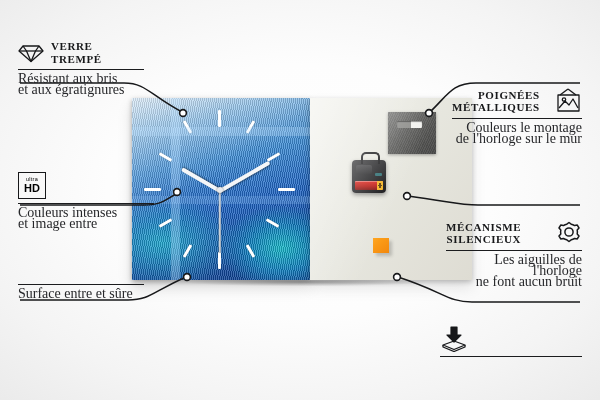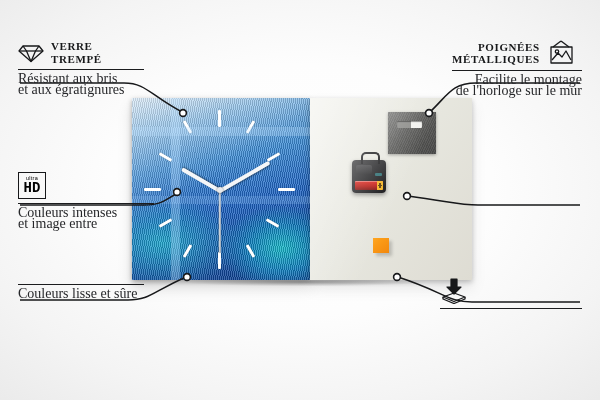--- a/index.html
+++ b/index.html
@@ -108,21 +108,21 @@
     font-weight:bold;letter-spacing:.6px;font-size:11px;line-height:12.5px;
     color:#17181a;text-transform:uppercase;white-space:pre-line;
   }
   .callout .rule{height:1.4px;background:#1b1c1e;margin:3.5px 0 3px;}
   .callout .desc{
     font-size:14px;line-height:11px;color:#26272a;white-space:pre-line;
   }
   .head{display:flex;align-items:center;gap:7px;}
   .left .head{justify-content:flex-start;}
   .right{text-align:right;}
-  .right .head{justify-content:flex-start;}
+  .right .head{justify-content:space-between;margin-top:48px;}
   .ic{flex:0 0 auto;display:block;}
 
   #c-verre{left:18px;top:40px;width:126px;}
   #c-impression{left:18px;top:172px;width:136px;}
   #c-bords{left:18px;top:280px;width:126px;}
   #c-poignees{left:452px;top:40px;width:130px;}
   #c-mecanisme{left:446px;top:172px;width:136px;}
   #c-entretoise{left:440px;top:278px;width:142px;}
 
   #leaders{position:absolute;inset:0;pointer-events:none;}
@@ -207,52 +207,70 @@
     </div>
     <div class="rule"></div>
     <div class="desc">Résistant aux bris
 et aux égratignures</div>
   </div>
 
   <div class="callout left" id="c-impression">
     <div class="head">
       <div class="ic" style="width:26px;height:25px;border:1.4px solid #17181a;display:flex;flex-direction:column;align-items:center;justify-content:center;line-height:1;">
         <span style="font-size:5.5px;letter-spacing:.3px;font-family:'Liberation Sans',sans-serif;">ultra</span>
-        <span style="font-size:14px;font-weight:bold;font-family:Liberation Mono, monospace;">HD</span>
+        <span style="font-size:11px;font-weight:bold;font-family:Liberation Sans, sans-serif;">HD</span>
       </div>
     </div>
     <div class="rule"></div>
     <div class="desc">Couleurs intenses
 et image entre</div>
   </div>
 
   <div class="callout left" id="c-bords">
     <div class="rule"></div>
-    <div class="desc">Couleurs lisse et sûre</div>
+    <div class="desc">Surface entre et sûre</div>
   </div>
 
   <div class="callout right" id="c-poignees">
     <div class="head">
       <div class="title">POIGNÉES
 MÉTALLIQUES</div>
       <svg class="ic" width="28" height="26" viewBox="0 0 28 26">
         <g fill="none" stroke="#17181a" stroke-width="1.3" stroke-linejoin="round">
           <path d="M14,1 L22,7"></path>
             <path d="M14,1 L6,7"></path>
           <rect x="4" y="7" width="21" height="16"></rect>
           <path d="M5,20 L11,13 L15,17 L19,11 L24,20"></path>
           <circle cx="10" cy="11.5" r="1.7"></circle>
         </g>
       </svg>
     </div>
     <div class="rule"></div>
-    <div class="desc">Facilite le montage
+    <div class="desc">Couleurs le montage
 de l'horloge sur le mur</div>
   </div>
 
+  <div class="callout right" id="c-mecanisme">
+    <div class="head">
+      <div class="title">MÉCANISME
+SILENCIEUX</div>
+      <svg class="ic" width="26" height="26" viewBox="0 0 26 26">
+        <g fill="none" stroke="#17181a" stroke-width="1.5" stroke-linejoin="round">
+          <path d="M13,2.5 L15.2,4.2 A9 9 0 0 1 18.6,5.6 L21.3,5.1 L23,8 L21.2,10.1
+                   A9 9 0 0 1 21.2,13.9 L23,16 L21.3,18.9 L18.6,18.4 A9 9 0 0 1 15.2,19.8
+                   L13,21.5 L10.8,19.8 A9 9 0 0 1 7.4,18.4 L4.7,18.9 L3,16 L4.8,13.9
+                   A9 9 0 0 1 4.8,10.1 L3,8 L4.7,5.1 L7.4,5.6 A9 9 0 0 1 10.8,4.2 Z"></path>
+          <circle cx="13" cy="12" r="4.1"></circle>
+        </g>
+      </svg>
+    </div>
+    <div class="rule"></div>
+    <div class="desc">Les aiguilles de l'horloge
+ne font aucun bruit</div>
+  </div>
 
   <div class="callout right" id="c-entretoise">
     <div class="head">
       <svg class="ic" width="28" height="26" viewBox="0 0 28 26">
         <g fill="#17181a" stroke="#17181a" stroke-width="1.2" stroke-linejoin="round">
           <path d="M11,1 H17 V9 H21 L14,16 L7,9 H11 Z"></path>
         </g>
         <g fill="none" stroke="#17181a" stroke-width="1.3" stroke-linejoin="round">
           <path d="M14,15 L25,19 L14,23.5 L3,19 Z"></path>
           <path d="M3,19 V21 L14,25.5 L25,21 V19"></path>

